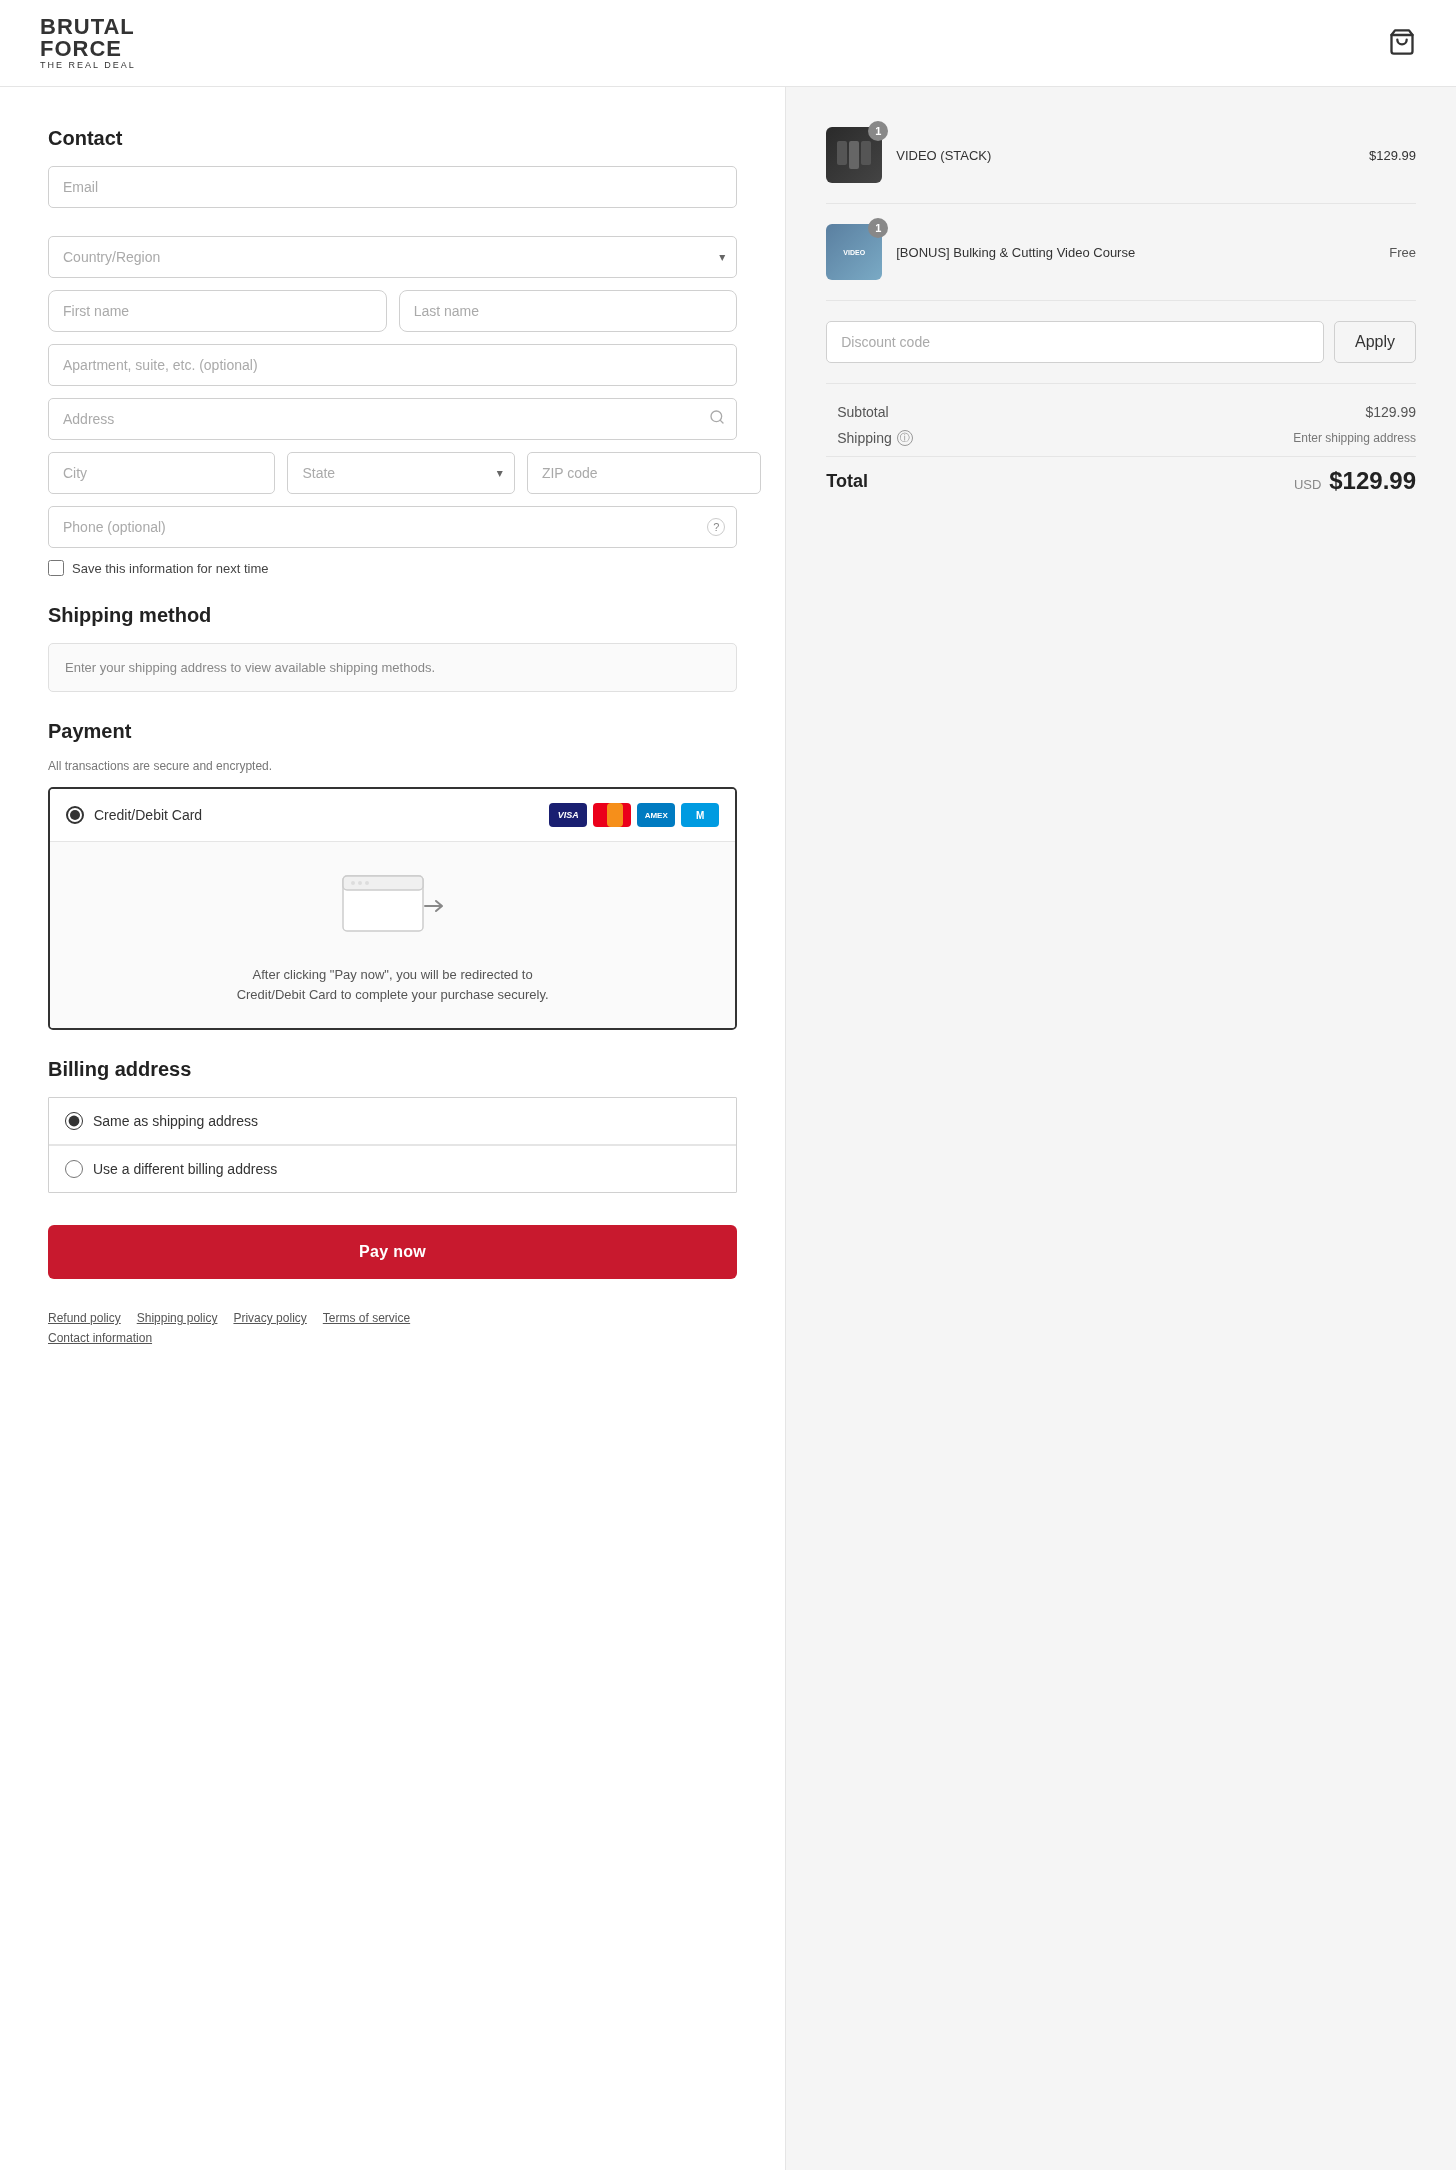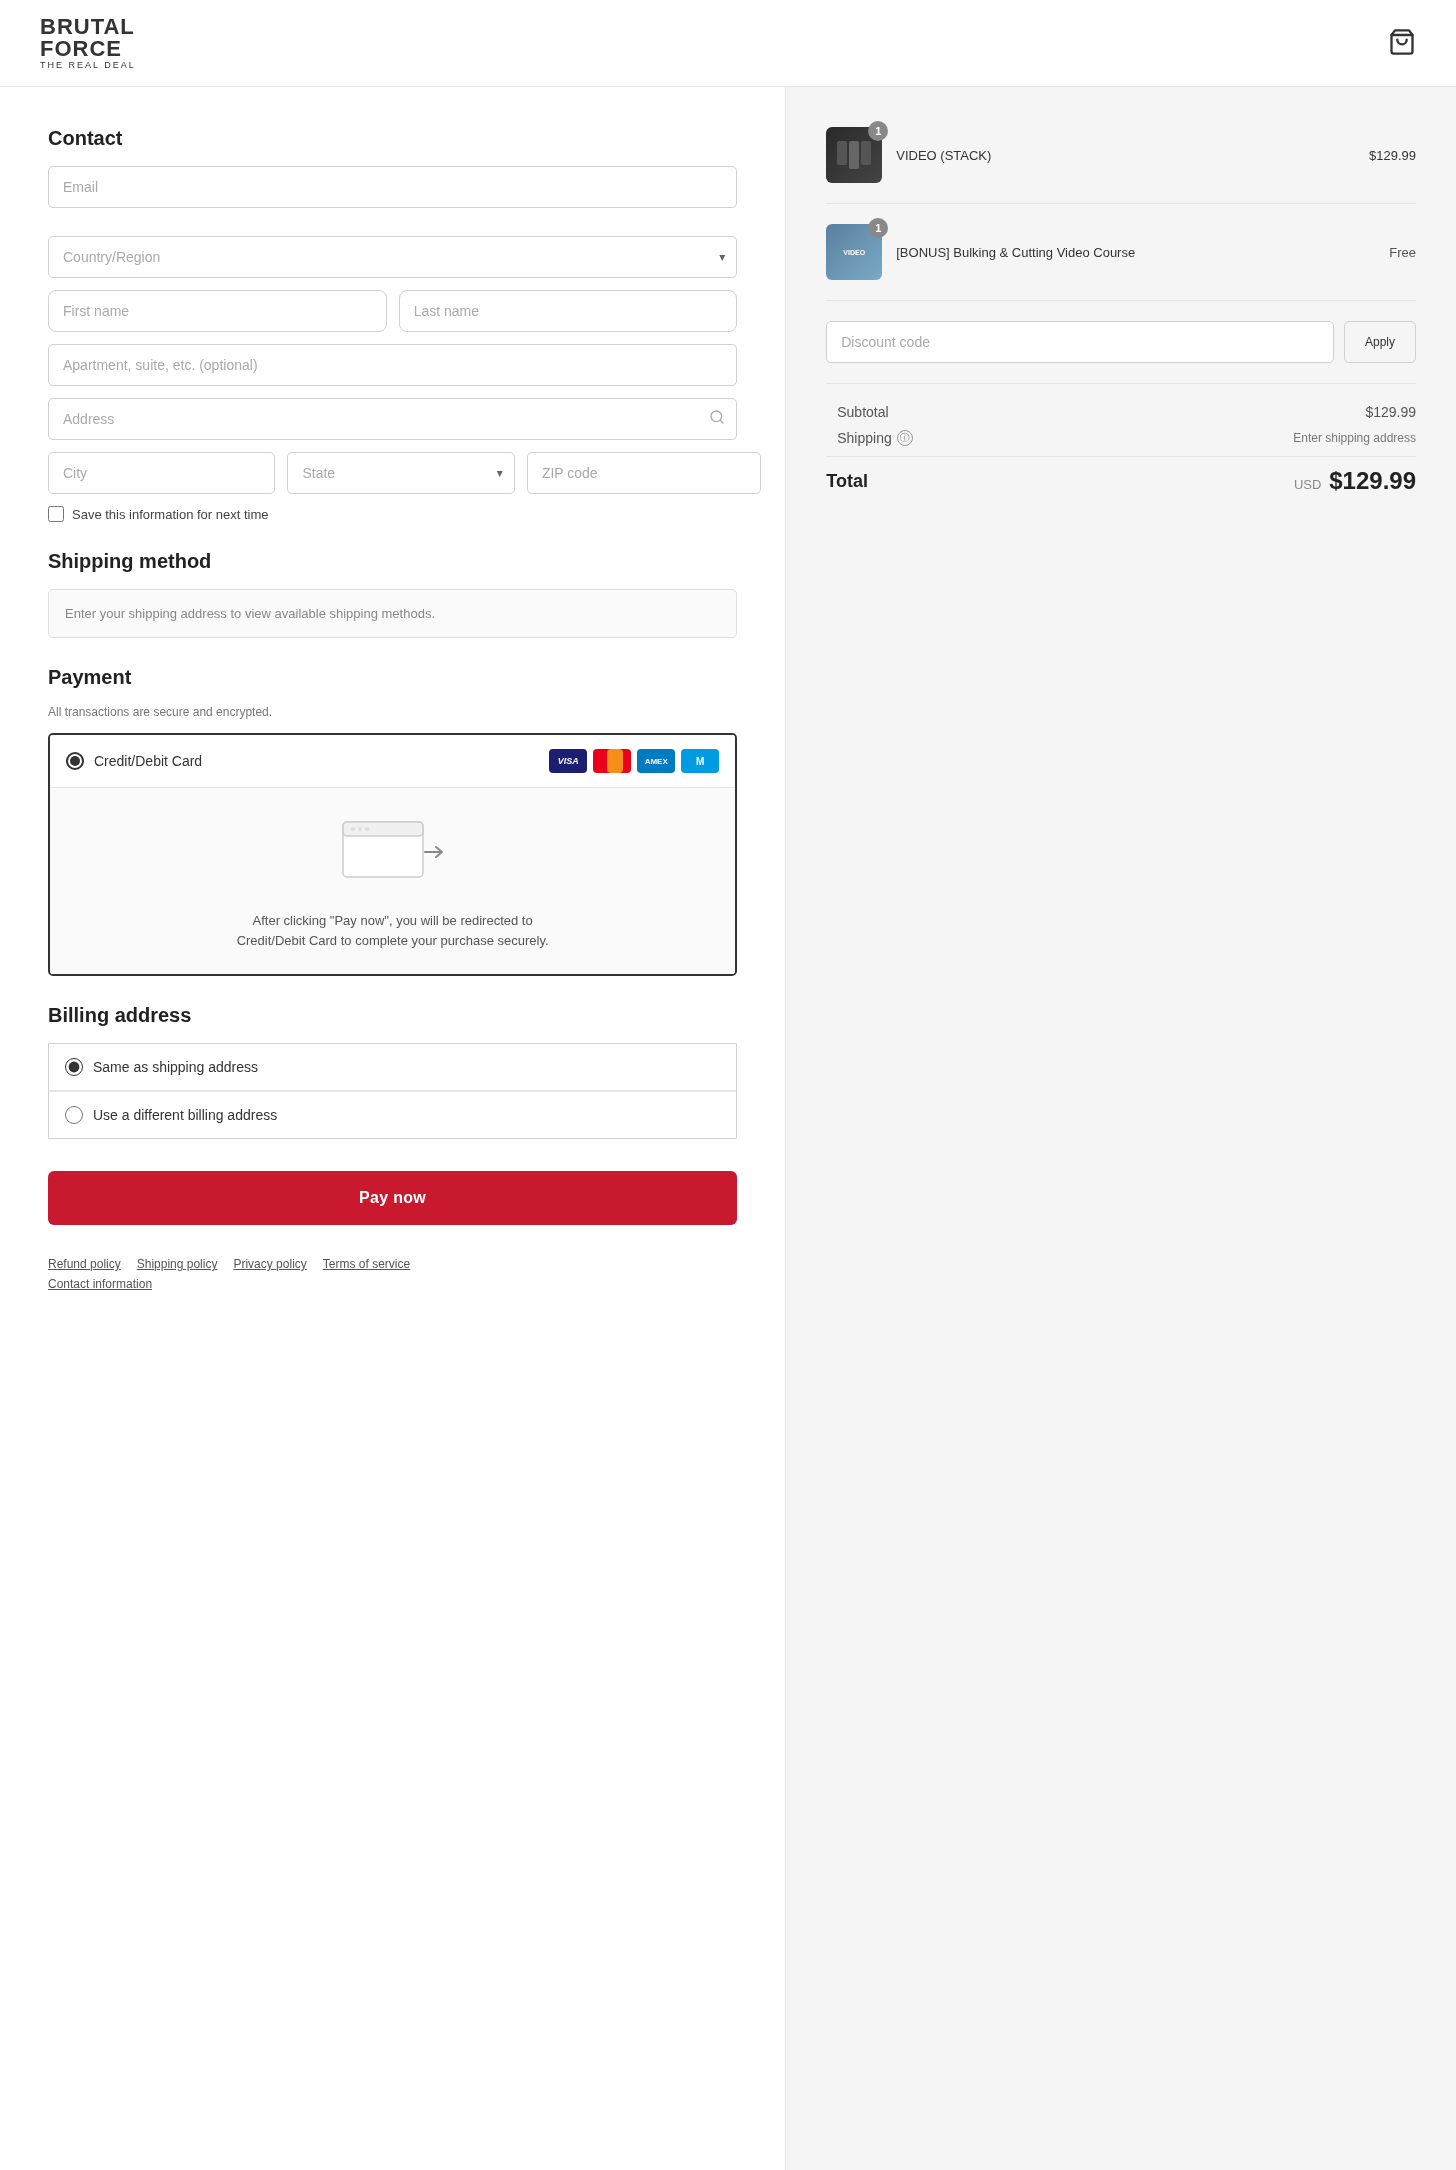--- a/index.html
+++ b/index.html
@@ -178,21 +178,21 @@
 
     
     .discount-row { display: flex; gap: 10px; margin-bottom: 20px; padding-bottom: 20px; border-bottom: 1px solid #e5e5e5; }
     .discount-input { flex: 1; }
     .apply-btn {
       padding: 10px 20px;
       background: #f5f5f5;
       color: #333;
       border: 1px solid #d0d0d0;
       border-radius: 5px;
-      font-size: 12px;
+      font-size: 16px;
       font-weight: 500;
       cursor: pointer;
       white-space: nowrap;
     }
 
     
     .order-totals { }
     .totals-row { display: flex; justify-content: space-between; align-items: center; margin-bottom: 10px; margin-left: 11px; }
     .totals-label { font-size: 14px; color: #555; display: flex; align-items: center; gap: 5px; }
     .totals-value { font-size: 14px; color: #555; }
@@ -295,20 +295,24 @@
               <option>New York</option>
               <option>Texas</option>
             </select>
             <span class="chevron">▾</span>
           </div>
           <div class="zip-input">
             <input type="text" class="form-input" placeholder="ZIP code" style="">
           </div>
         </div>
 
+        <div class="input-wrapper">
+          <input type="tel" class="form-input" placeholder="Phone (optional)" style="">
+          <span class="input-icon" style="cursor:pointer; width:18px; height:18px; border-radius:50%; border:1px solid #ccc; display:flex; align-items:center; justify-content:center; font-size:11px; color:#888;">?</span>
+        </div>
 
         <div class="checkbox-row">
           <input type="checkbox" id="save-info" style="">
           <label for="save-info" class="checkbox-label">Save this information for next time</label>
         </div>
       </div>
 
       
       <div class="shipping-section">
         <h2 class="section-title">Shipping method</h2>

